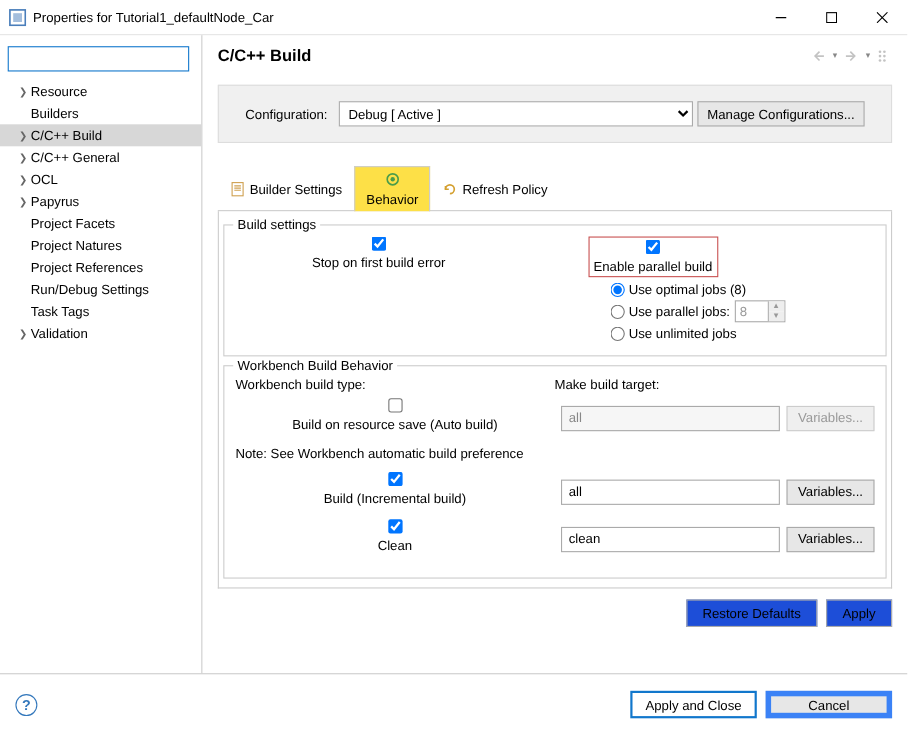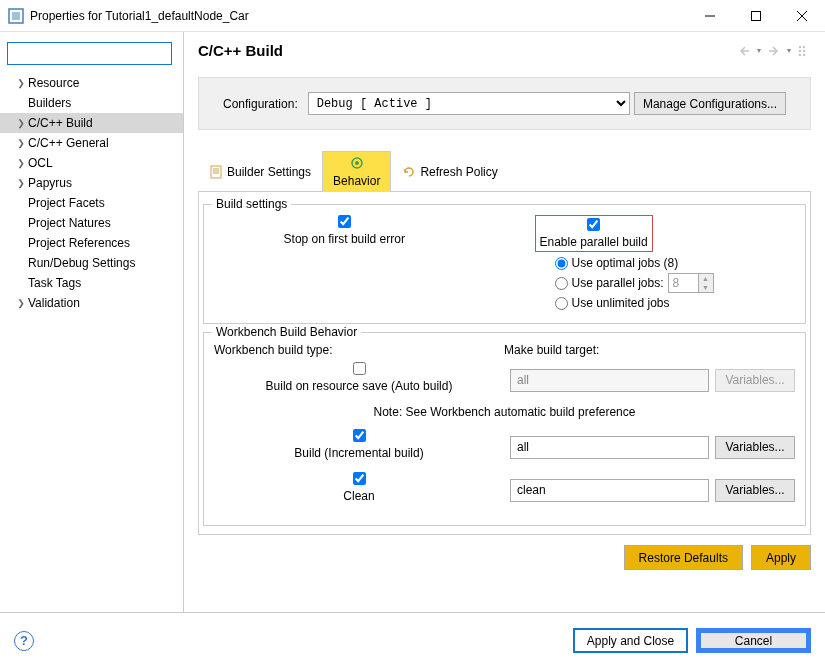--- a/index.html
+++ b/index.html
@@ -27,21 +27,21 @@
     
     .content { flex: 1; padding: 10px 14px; position: relative; }
     .content-header { display: flex; justify-content: space-between; align-items: center; margin-bottom: 18px; }
     .content-title { font-size: 15px; font-weight: bold; }
     .nav-icons { display: flex; gap: 6px; align-items: center; }
     .nav-icon { width: 14px; height: 14px; opacity: 0.5; }
     
     
     .config-bar { background: #f0f0f0; border: 1px solid #ddd; padding: 14px 24px; display: flex; align-items: center; gap: 4px; margin-bottom: 20px; }
     .config-label { margin-right: 6px; }
-    .config-select { flex: 1; height: 23px; border: 1px solid #aaa; background: #fff; padding: 2px 4px; font-family: Liberation Mono, monospace; font-size: 12px; }
+    .config-select { flex: 1; height: 23px; border: 1px solid #aaa; background: #fff; padding: 2px 4px; font-family: Liberation Sans, sans-serif; font-size: 12px; }
     .manage-btn { height: 23px; padding: 2px 8px; border: 1px solid #aaa; background: #e7e7e7; font-family: inherit; font-size: 12px; text-align: right; }
     
     
     .tabs { display: flex; border-bottom: 1px solid #ccc; margin-bottom: 0; }
     .tab { display: flex; align-items: center; gap: 4px; padding: 4px 10px; border: 1px solid transparent; border-bottom: none; cursor: default; position: relative; top: 1px; }
     .tab.active { border-color: #ccc; background: #fde047; flex-direction: column; }
     .tab-icon { width: 14px; height: 14px; }
     
     
     .group { border: 1px solid #ccc; margin-top: 8px; padding: 10px; position: relative; }
@@ -62,25 +62,25 @@
     .spinner-arrow { height: 9px; width: 14px; font-size: 7px; display: flex; align-items: center; justify-content: center; background: #eee; }
     
     .wb-row { display: flex; align-items: center; gap: 6px; margin-bottom: 7px; }
     .wb-col-left { width: 290px; }
     .wb-input { flex: 1; height: 23px; border: 1px solid #aaa; padding: 2px 6px; font-family: inherit; font-size: 12px; }
     .wb-input.disabled { background: #f6f6f6; color: #888; }
     .var-btn { width: 80px; height: 23px; border: 1px solid #aaa; background: #e7e7e7; font-family: inherit; font-size: 12px; }
     .var-btn.disabled { color: #999; background: #efefef; border-color: #ccc; }
     
     .wb-header-row { display: flex; margin-bottom: 5px; }
-    .note { margin: 2px 0 10px 0; text-align: center; }
+    .note { margin: 2px 0 10px 0; }
     
     
     .restore-apply-row { display: flex; justify-content: flex-end; gap: 8px; padding: 10px 0 4px; }
-    .restore-apply-row button { height: 25px; padding: 2px 14px; border: 1px solid #aaa; background: #eab308; font-family: inherit; font-size: 12px; }
+    .restore-apply-row button { height: 25px; padding: 2px 14px; border: 1px solid #aaa; background: #1d4ed8; font-family: inherit; font-size: 12px; }
     
     .footer { border-top: 1px solid #ccc; height: 56px; display: flex; align-items: center; justify-content: space-between; padding: 0 14px; }
     .help-icon { width: 20px; height: 20px; border: 1.5px solid #3478bc; border-radius: 50%; display: flex; align-items: center; justify-content: center; color: #3478bc; font-weight: bold; font-size: 13px; }
     .footer-buttons { display: flex; gap: 8px; }
     .footer-buttons button { height: 25px; width: 115px; border: 5px solid #3b82f6; background: #e7e7e7; font-family: inherit; font-size: 12px; }
     .footer-buttons button.primary { border: 2px solid #1177cc; background: #fff; }
   </style>
 </head>
 <body>
 

